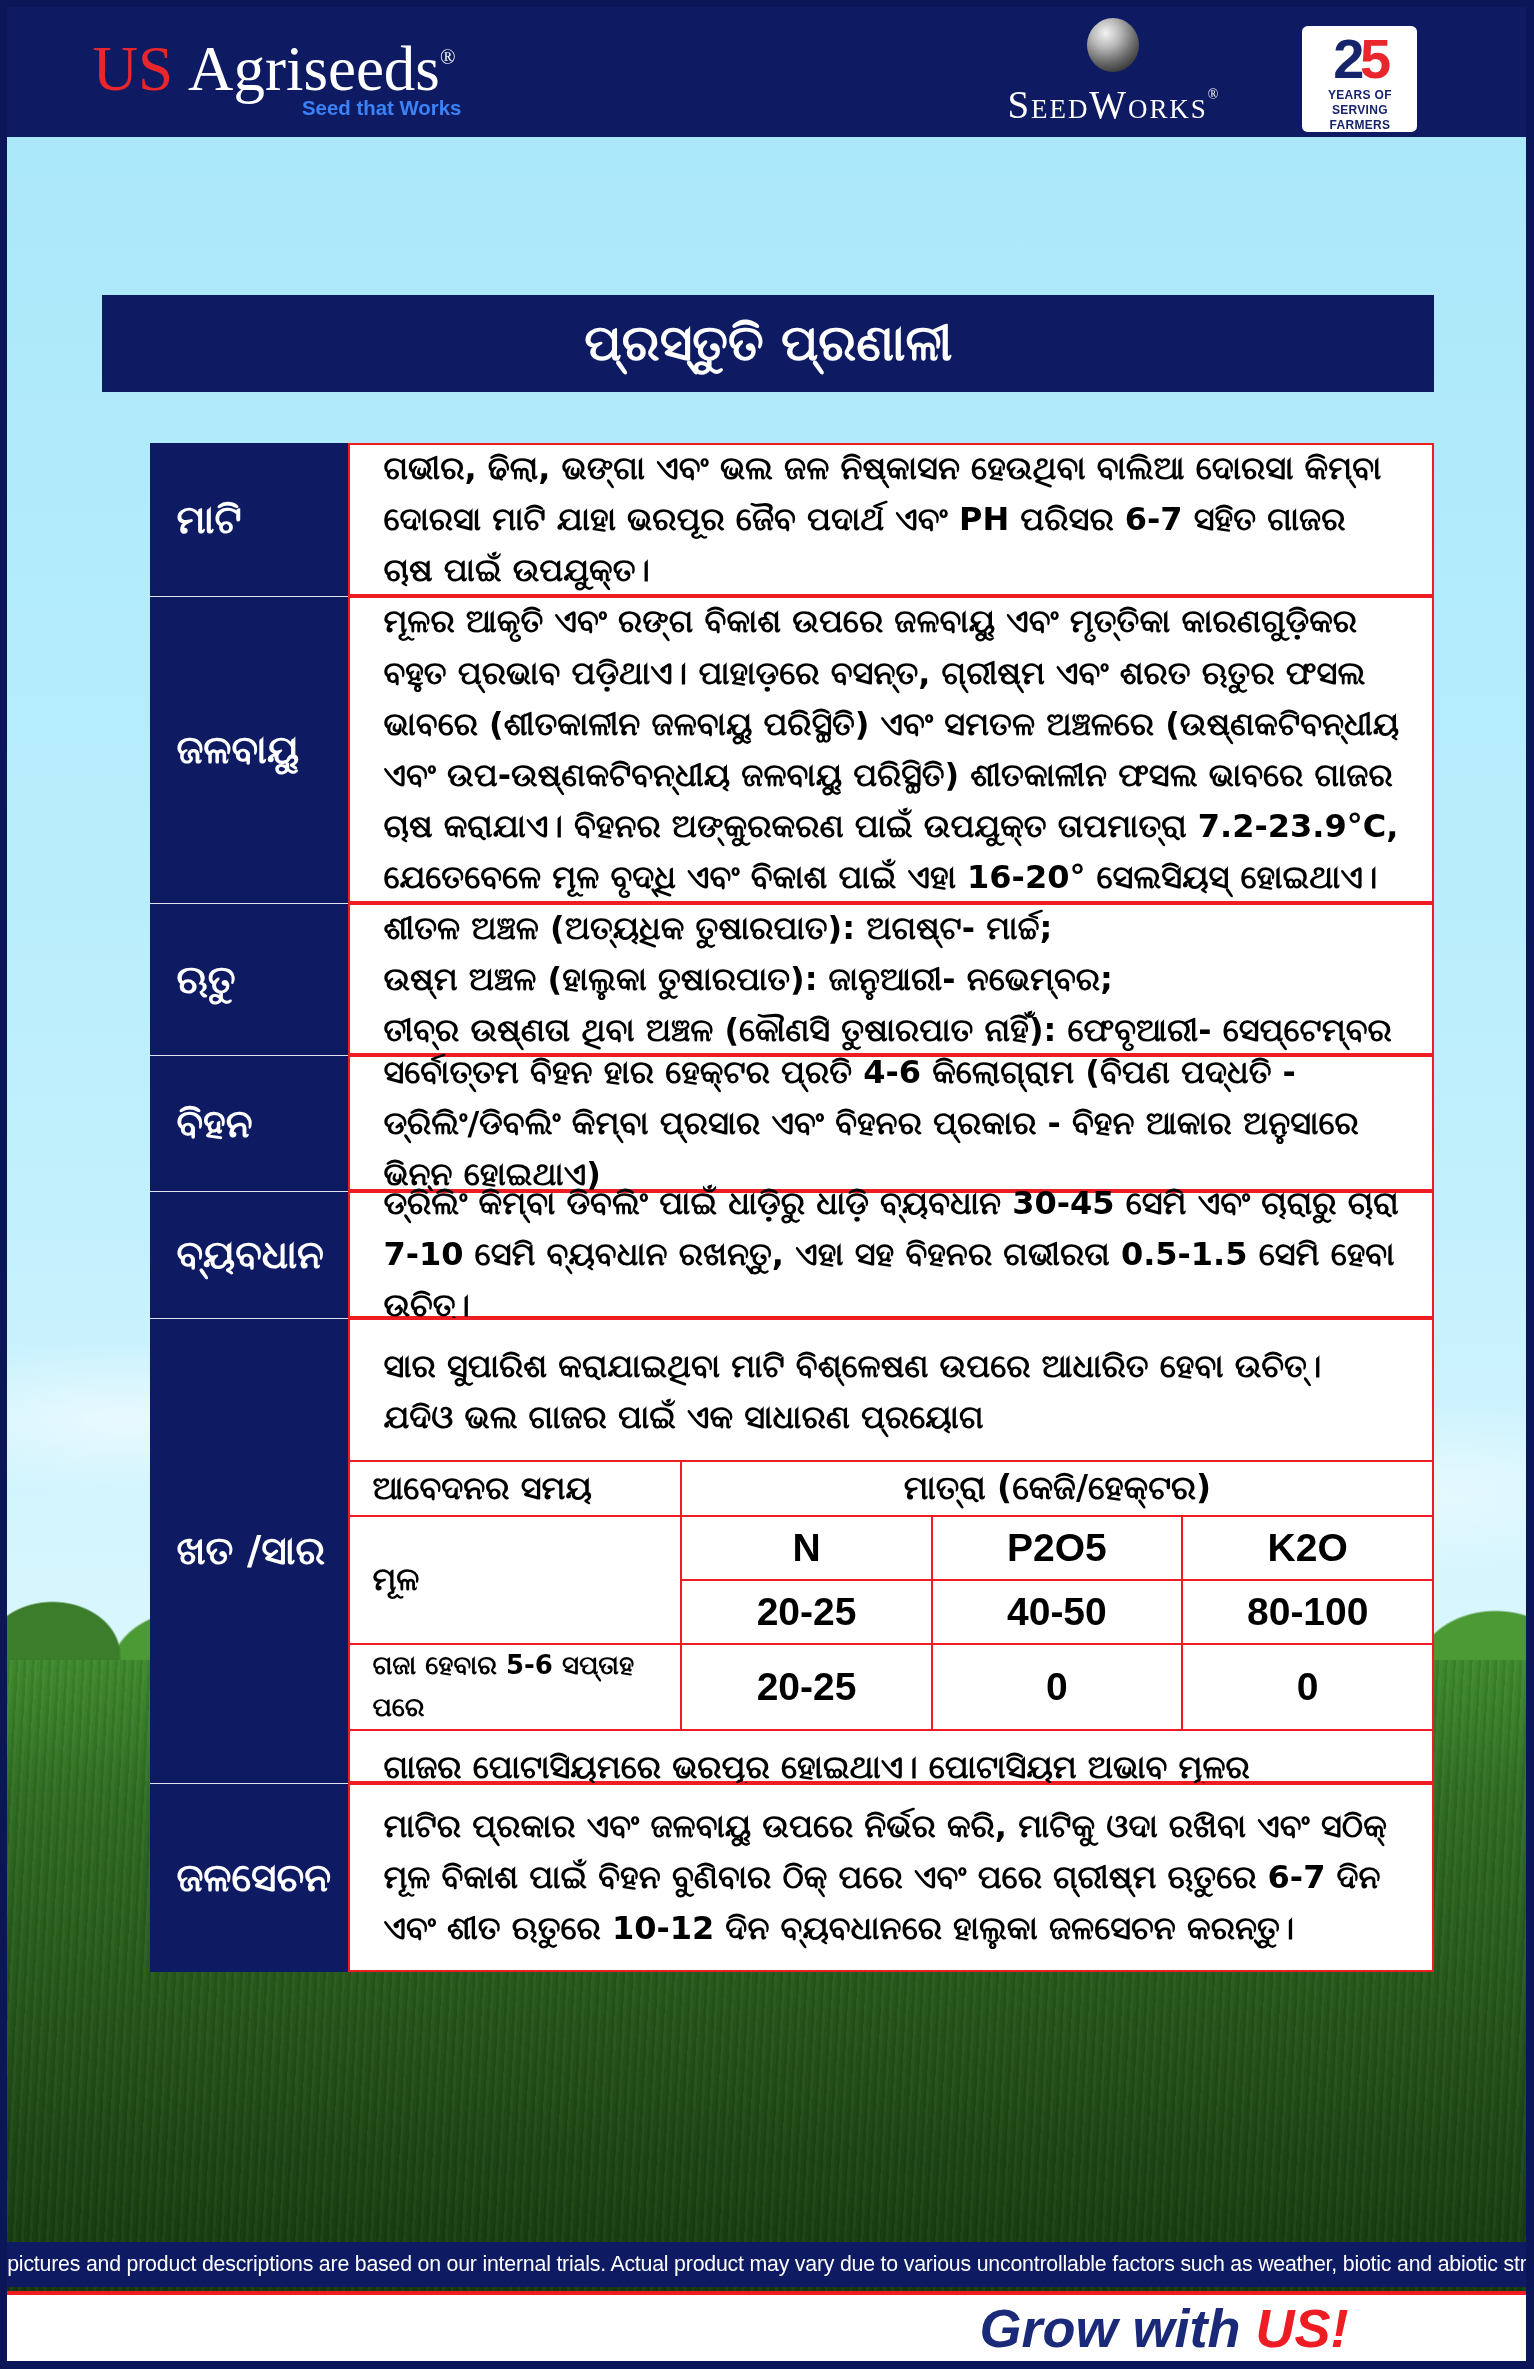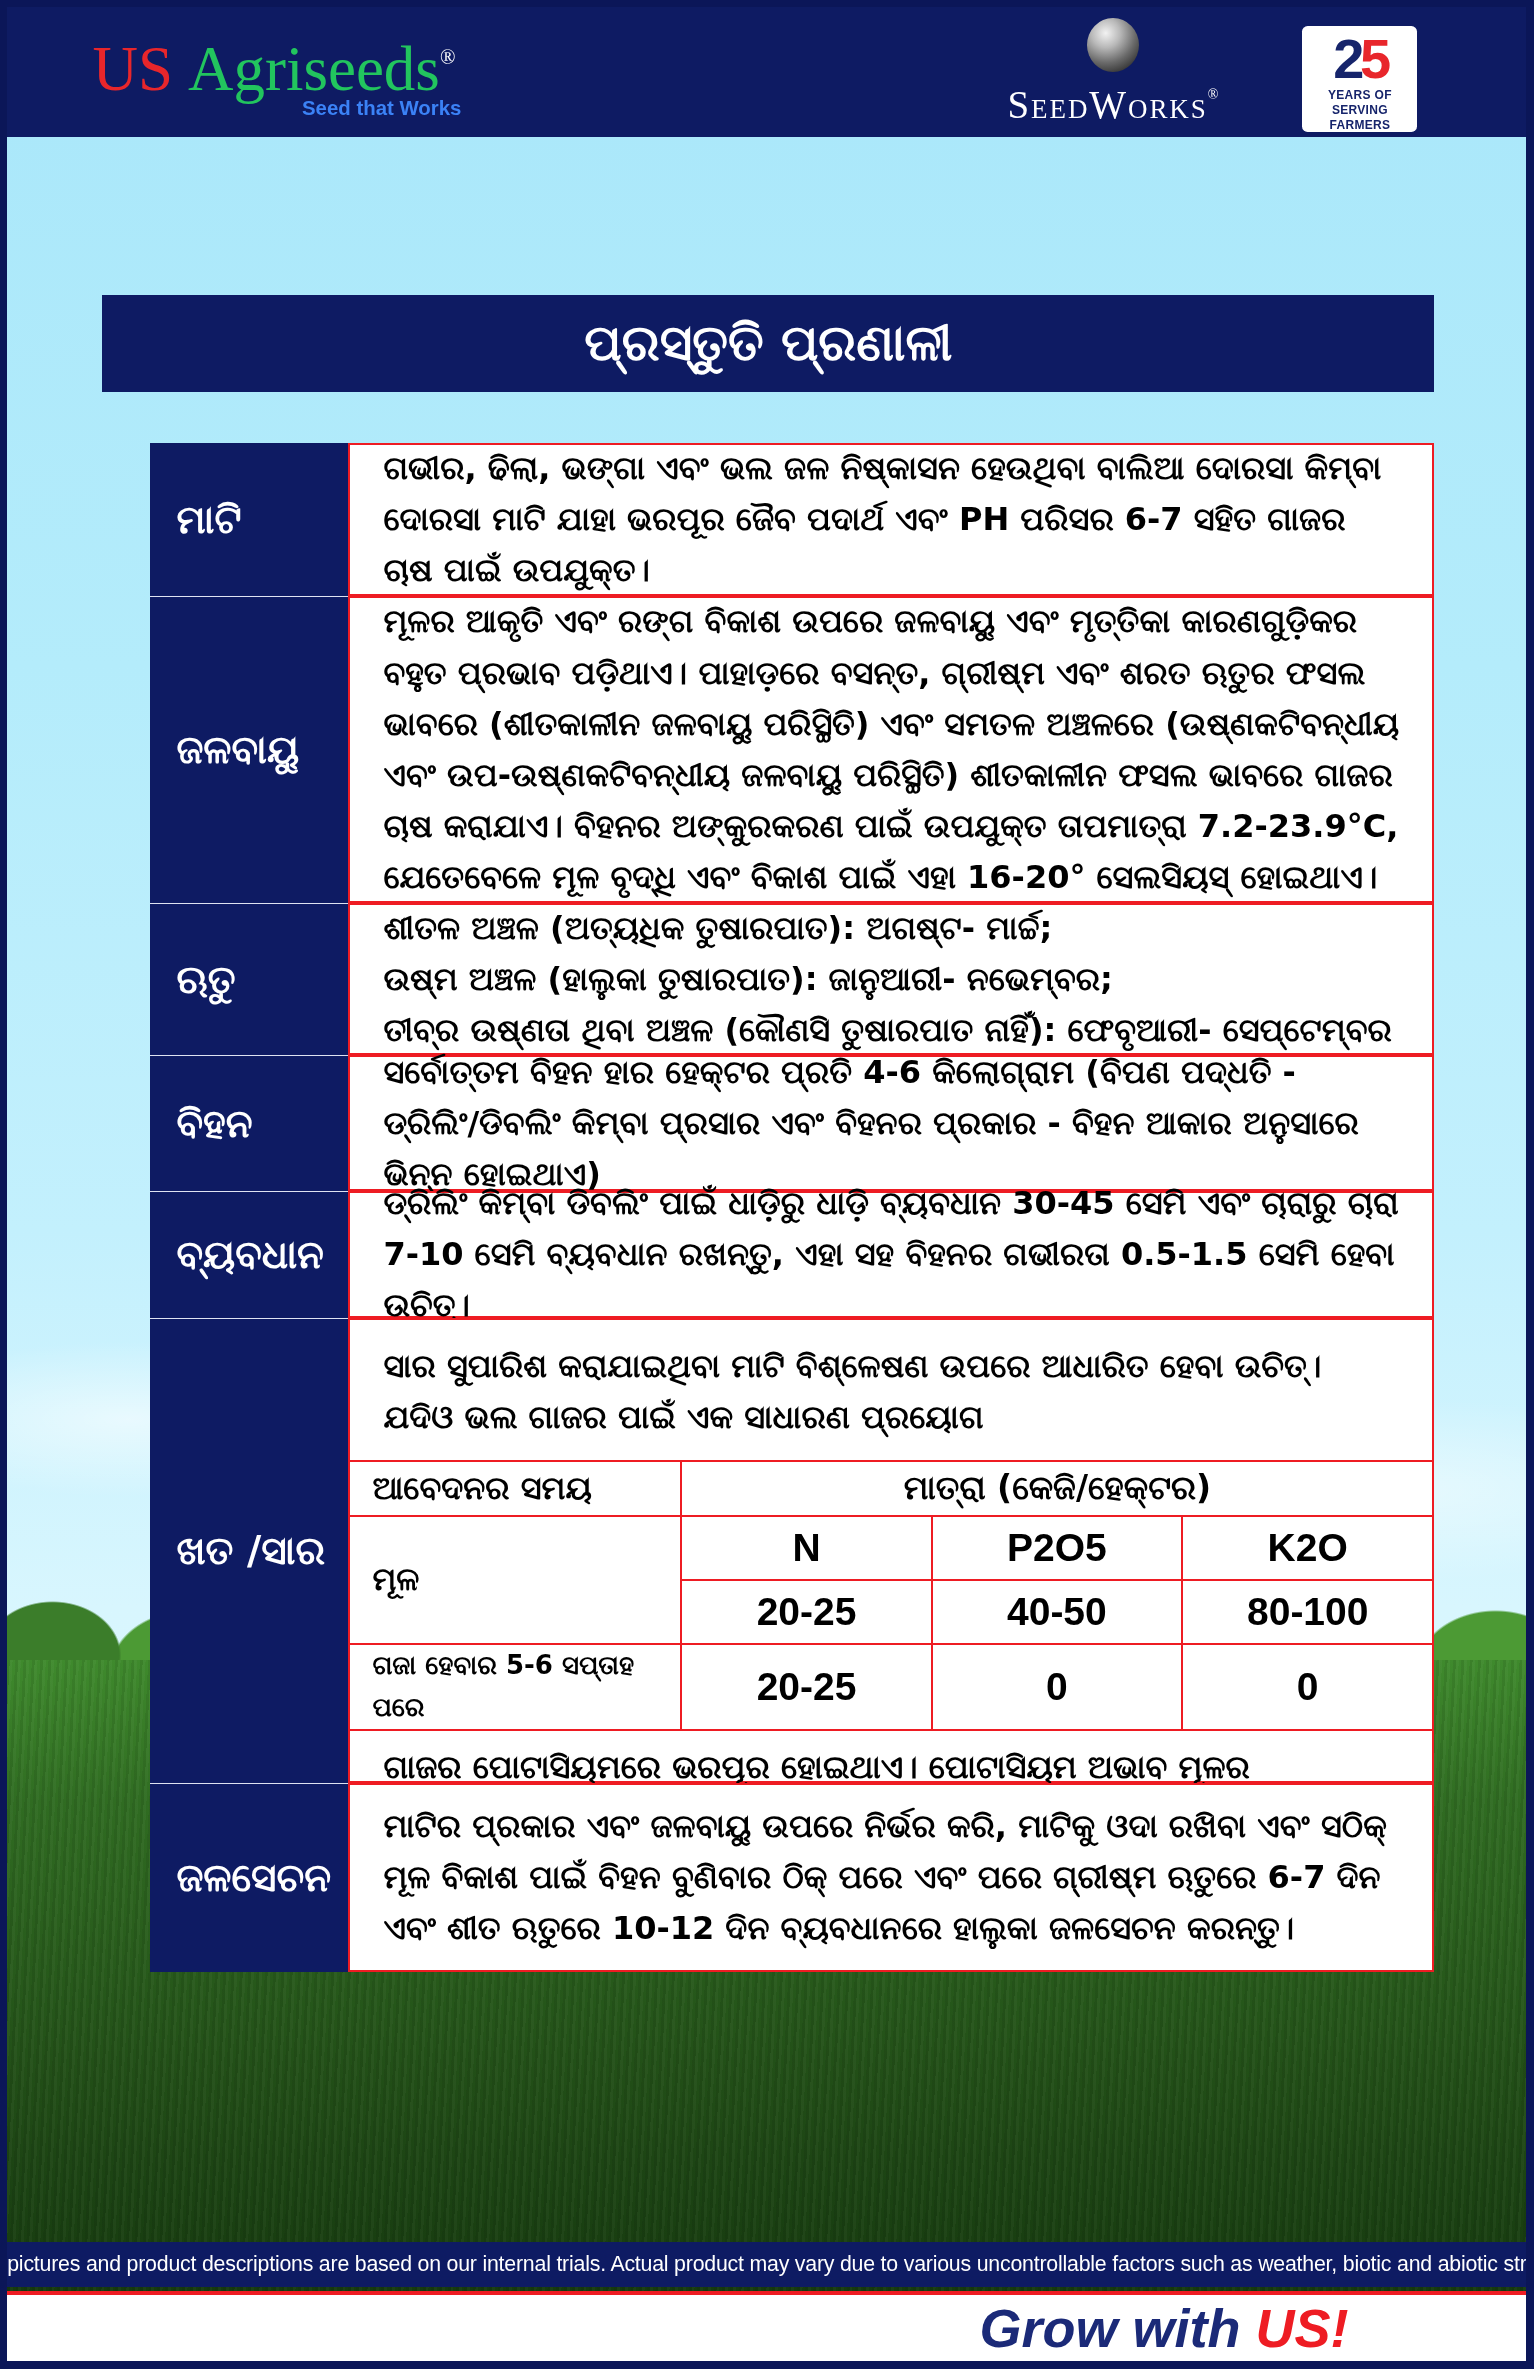--- a/index.html
+++ b/index.html
@@ -16,21 +16,21 @@
       radial-gradient(ellipse 390px 111px at 8% 60%, rgba(255,255,255,.55), transparent 70%),
       radial-gradient(ellipse 464px 130px at 92% 63%, rgba(255,255,255,.45), transparent 70%),
       linear-gradient(180deg,#a9e7fa 0%,#b4ecfb 28%,#c3f0fd 52%,#d8f6fe 68%,#e2f8fe 100%);
   }
 
   
   .topbar { position:absolute; left:0; top:0; width:100%; height:130px; background:#0e1b63; }
   .brand { position:absolute; left:85px; top:15px; width:399px; }
   .brand-line { font-family:"Liberation Serif","DejaVu Serif",serif; font-size:63px; line-height:70px; white-space:nowrap; }
   .brand-us { color:#e8262b; }
-  .brand-name { color:#22c55e; margin-left:15px; }
+  .brand-name { color:#ffffff; margin-left:15px; }
   .brand-reg { color:#ffffff; font-size:20.4px; vertical-align:26px; }
   .brand-tag { color:#3b82f6; font-family:"Liberation Sans",sans-serif; font-weight:700; font-size:20.4px; text-align:right; margin-top:-7.4px; padding-right:30px; }
 
   .seedworks { position:absolute; left:994px; top:11px; width:223px; text-align:center; }
   .sw-sphere { display:block; margin:0 auto 1.9px; width:52px; height:54px; border-radius:50%;
     background:radial-gradient(circle at 36% 28%, #f2f2f2 0%, #b9b9b9 28%, #6a6a6a 58%, #0c0c0c 100%); }
   .sw-text { color:#ffffff; font-family:"Liberation Serif","DejaVu Serif",serif; font-variant:small-caps; font-size:39px; letter-spacing:1.9px; line-height:41px; white-space:nowrap; }
   .sw-reg { font-size:14px; vertical-align:18.6px; letter-spacing:0; }
 
   .badge { position:absolute; right:109px; top:18.6px; width:115px; height:106px; background:#ffffff; border-radius:5.6px; text-align:center; padding-top:3.7px; }

